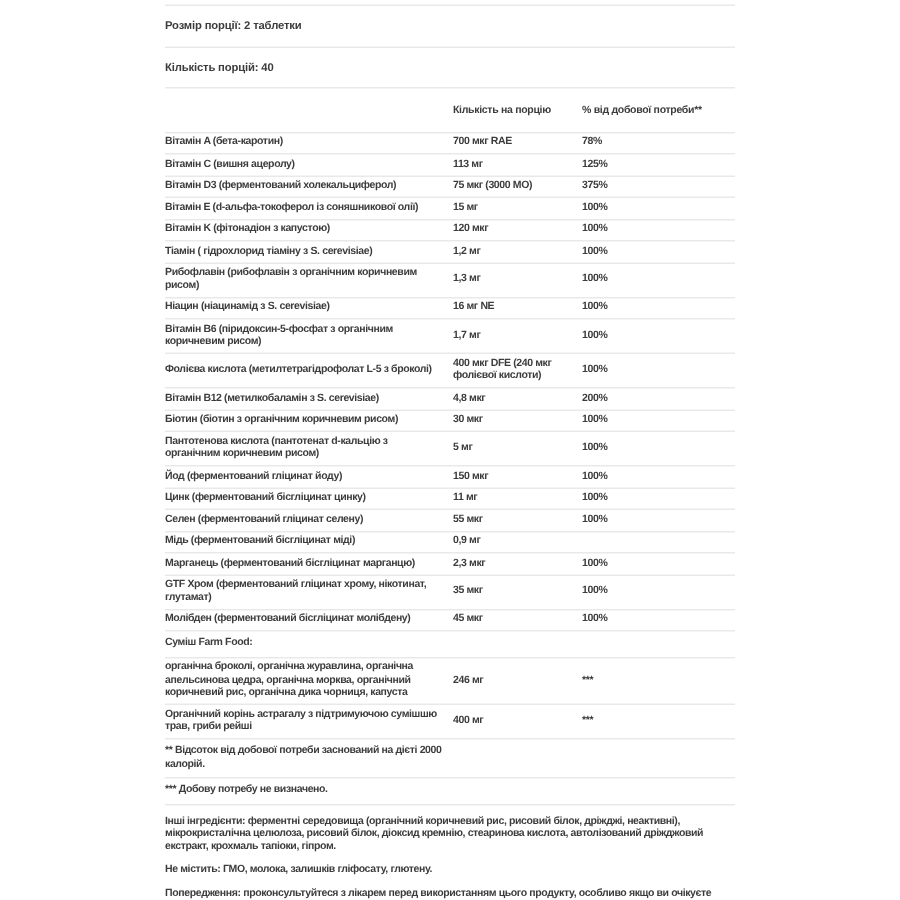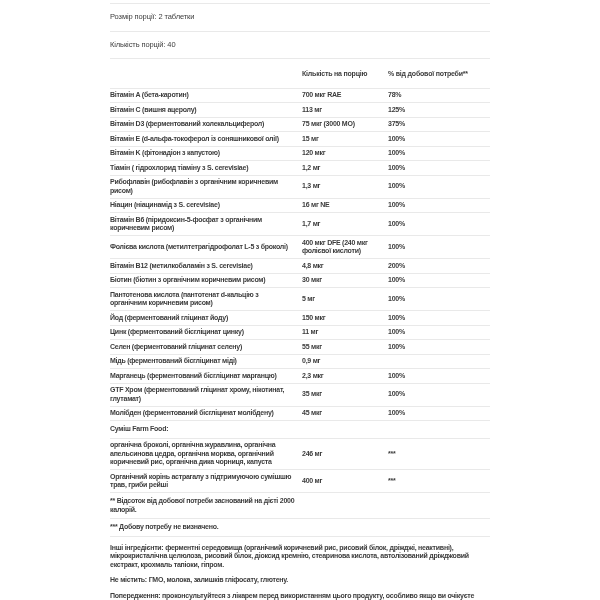--- a/index.html
+++ b/index.html
@@ -16,21 +16,21 @@
     color:var(--text);
     -webkit-font-smoothing:antialiased;
   }
   .panel{
     position:absolute;left:110px;top:3px;width:380px;
     border-top:1px solid var(--divider);
   }
   .info-row{
     padding:9px 0;
     border-bottom:1px solid var(--divider);
-    font-size:7.5px;font-weight:400;line-height:8.5px;
+    font-size:7.5px;font-weight:700;line-height:8.5px;
     letter-spacing:-0.1px;
   }
   .cols-row{
     display:flex;
     padding:11px 0 9px;
     border-bottom:1px solid var(--divider);
     font-size:7px;font-weight:700;line-height:8.5px;
     letter-spacing:-0.2px;
   }
   .col-spacer{width:192px;}

